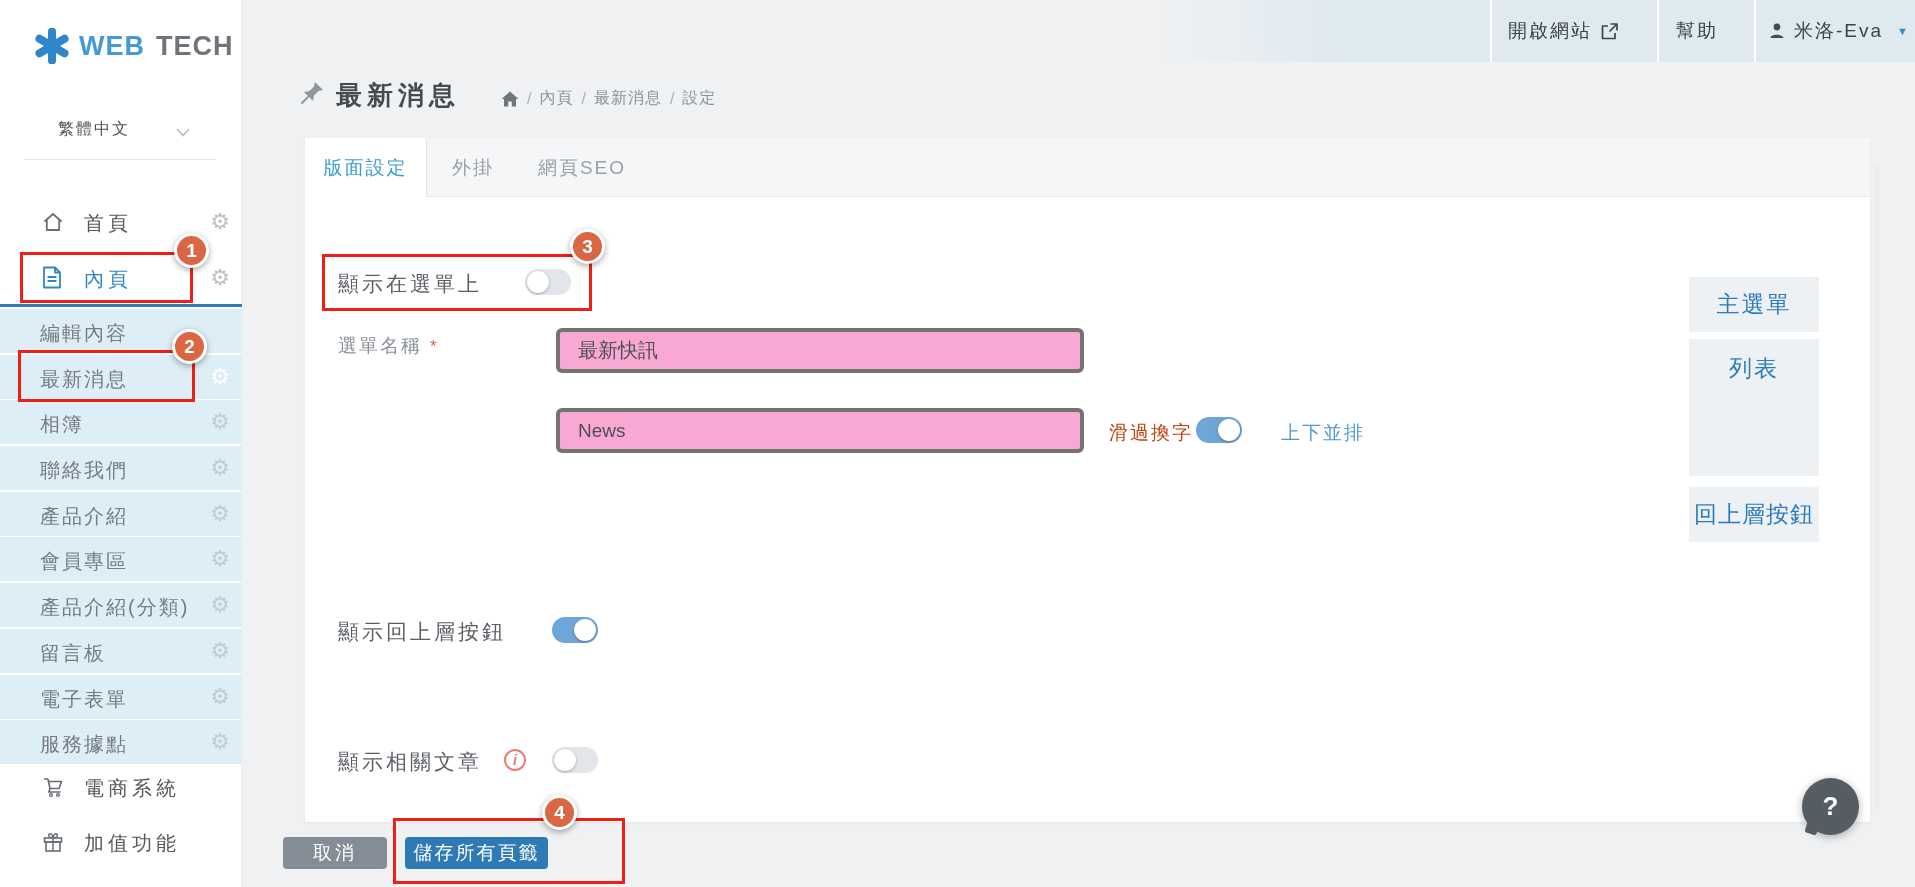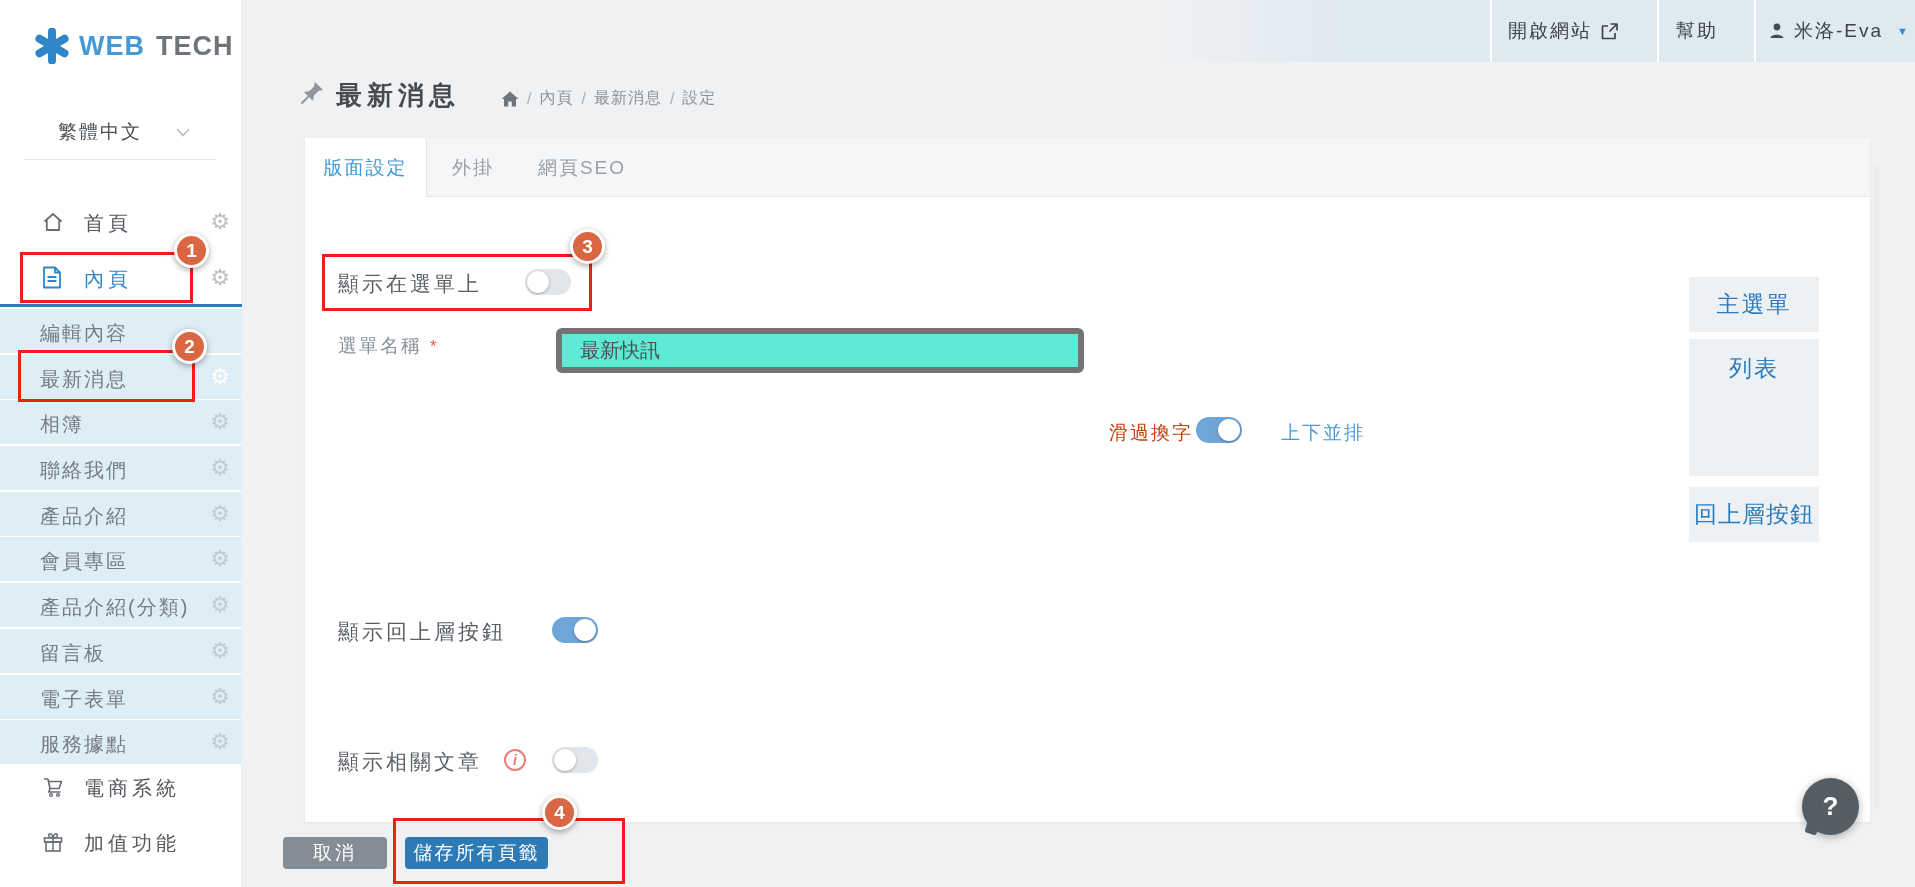--- a/index.html
+++ b/index.html
@@ -9,21 +9,21 @@
     background:#eff1f3; font-family:"Liberation Sans","DejaVu Sans",sans-serif;
     color:#4c5157;
   }
   
   .sidebar { position:absolute; left:0; top:0; width:242px; height:887px; background:#fff; border-right:1px solid #e9ebee; }
   .logo { position:absolute; left:34px; top:28px; display:flex; align-items:center; gap:9px; }
   .logo .mark { width:36px; height:36px; }
   .logo .web  { font-size:27px; font-weight:bold; color:#4499d6; letter-spacing:1px; }
   .logo .tech { font-size:27px; font-weight:bold; color:#6e747a; letter-spacing:1px; margin-left:2px; }
   .lang { position:absolute; left:0; top:112px; width:242px; height:38px; cursor:pointer; }
-  .lang .lang-value { position:absolute; left:58px; top:7px; font-size:19px; color:#4b5055; letter-spacing:2px; }
+  .lang .lang-value { position:absolute; left:58px; top:7px; font-size:16px; color:#4b5055; letter-spacing:2px; }
   .lang .chev { position:absolute; left:176px; top:16px; }
   .lang-divider { position:absolute; left:24px; top:159px; width:192px; height:1px; background:#e7e9eb; }
 
   .nav-row { position:absolute; left:0; width:242px; height:48px; cursor:pointer; }
   .nav-row .nav-icon { position:absolute; left:42px; top:13px; }
   .nav-row .nav-label { position:absolute; left:84px; top:12px; font-size:20px; color:#54585d; letter-spacing:4px; }
   .nav-row.active .nav-label { color:#2e86c6; }
   .gear { position:absolute; right:12px; top:50%; transform:translateY(-50%); font-size:22px; color:#bcc1c6; line-height:1; cursor:pointer; }
   .blue-line { position:absolute; left:0; top:304px; width:242px; height:3px; background:#2b7cb7; }
 
@@ -52,21 +52,21 @@
   .card { position:absolute; left:305px; top:138px; width:1565px; height:684px; background:#fff; box-shadow:0 1px 3px rgba(0,0,0,.05); }
   .tabbar { position:absolute; left:305px; top:138px; width:1565px; height:59px; background:#f5f6f8; border-bottom:1px solid #e7e9eb; }
   .tab { position:absolute; top:138px; height:59px; line-height:59px; text-align:center; font-size:19px; color:#9aa0a6; letter-spacing:2px; cursor:pointer; }
   .tab.active { height:60px; background:#fff; color:#3a9ad8; border-right:1px solid #e4e6e8; }
   .scroll-hint { position:absolute; left:1874px; top:165px; width:6px; height:645px; background:#eceef0; border-radius:3px; }
 
   
   .form-label { position:absolute; font-size:21px; color:#5b6065; letter-spacing:3px; }
   .field-label { position:absolute; font-size:19px; color:#8b9198; letter-spacing:2px; }
   .req { color:#e4574f; margin-left:8px; font-size:17px; }
-  .text-input { position:absolute; height:45px; border:6px solid #737373; border-radius:6px; background:#5eead4; padding:0 18px; font-size:20px; color:#4c5055; font-family:inherit; outline:none; }
+  .text-input { position:absolute; height:45px; border:4px solid #737373; border-radius:6px; background:#f9a8d4; padding:0 18px; font-size:20px; color:#4c5055; font-family:inherit; outline:none; }
   .toggle { position:absolute; width:46px; height:26px; border-radius:13px; background:#e2e6eb; cursor:pointer; }
   .toggle::after { content:""; position:absolute; top:2px; left:2px; width:22px; height:22px; border-radius:50%; background:#fff; box-shadow:0 1px 3px rgba(0,0,0,.3); }
   .toggle.on { background:#6fa6d8; }
   .toggle.on::after { left:auto; right:2px; }
   .blue-link { position:absolute; font-size:19px; color:#4b9bd8; letter-spacing:2px; cursor:pointer; }
   .info-badge { position:absolute; width:22px; height:22px; border:2px solid #e87c74; border-radius:50%; color:#e87c74; font-size:14px; font-style:italic; font-weight:bold; text-align:center; line-height:18px; cursor:default; }
 
   .preview-box { position:absolute; left:1689px; width:130px; background:#eef1f4; color:#2a7cbe; font-size:23px; letter-spacing:2px; text-align:center; cursor:pointer; }
 
   
@@ -244,20 +244,21 @@
   <div class="tab active" style="left:305px;width:122px;">版面設定</div>
   <div class="tab" style="left:427px;width:92px;">外掛</div>
   <div class="tab" style="left:519px;width:126px;">網頁SEO</div>
   <div class="scroll-hint"></div>
 
   <div class="form-label" style="left:338px;top:270px;">顯示在選單上</div>
   <div class="toggle" style="left:525px;top:269px;"></div>
 
   <div class="field-label" style="left:338px;top:333px;"><span>選單名稱</span><span class="req">*</span></div>
   <input class="text-input" style="left: 556px; top: 328px; width: 528px;" value="最新快訊">
+  <input class="text-input" style="left: 556px; top: 408px; width: 528px; font-size: 19px;" value="News">
 
   <div class="field-label" style="left:1109px;top:420px;color:#c2410c;">滑過換字</div>
   <div class="toggle on" style="left:1196px;top:417px;"></div>
   <div class="blue-link" style="left:1281px;top:420px;">上下並排</div>
 
   <div class="preview-box" style="top:277px;height:55px;line-height:55px;">主選單</div>
   <div class="preview-box" style="top:339px;height:137px;padding-top:14px;">列表</div>
   <div class="preview-box" style="top:487px;height:55px;line-height:55px;letter-spacing:1px;">回上層按鈕</div>
 
   <div class="form-label" style="left:338px;top:618px;">顯示回上層按鈕</div>

